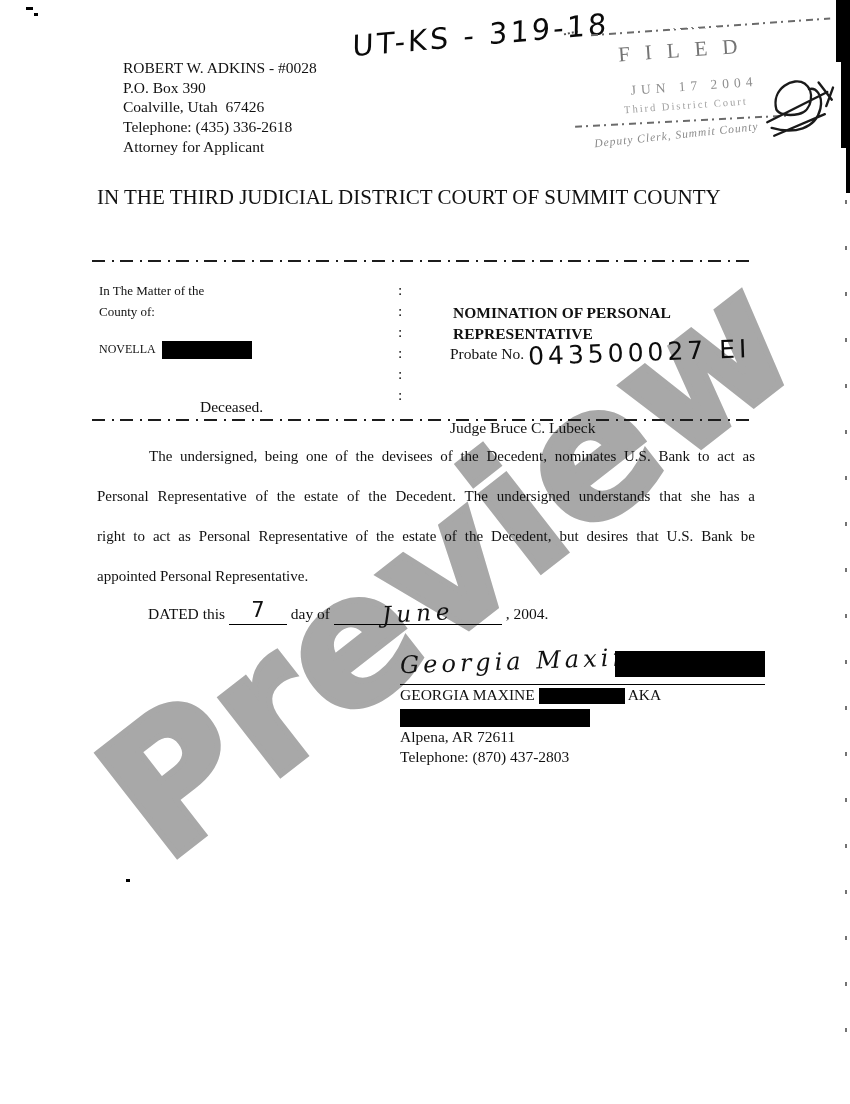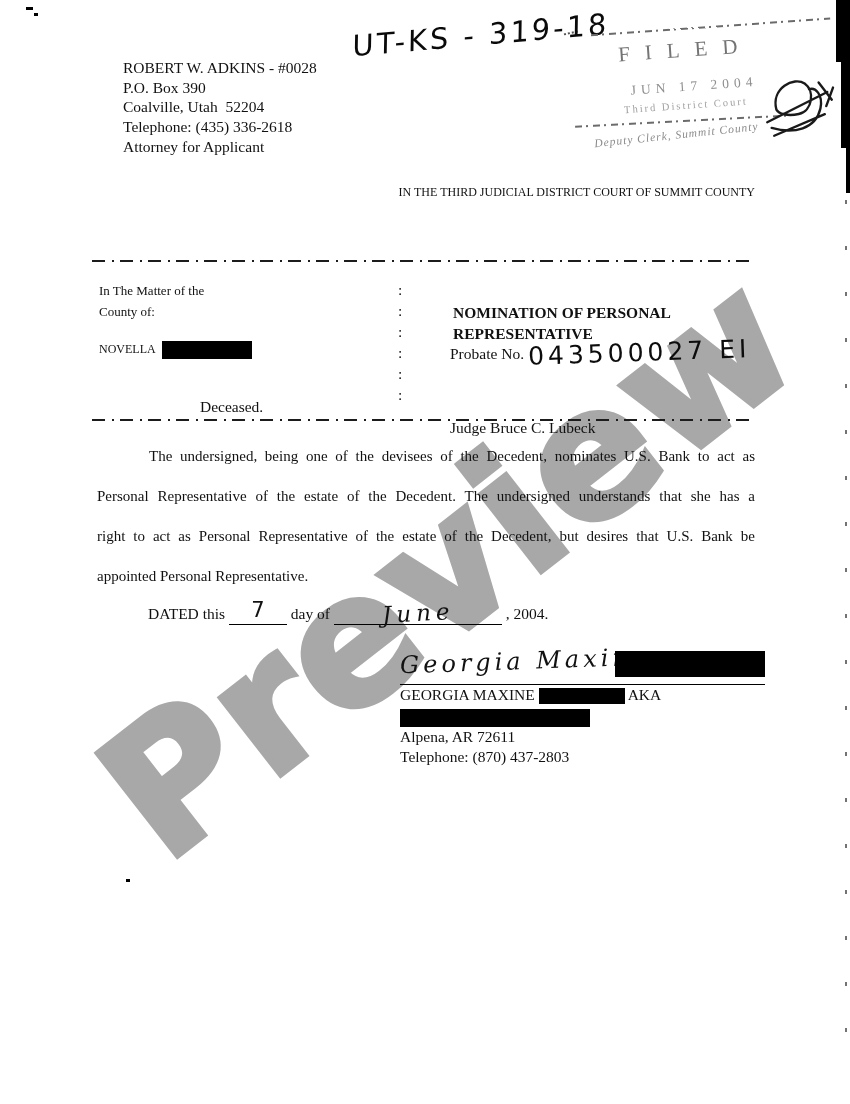--- a/index.html
+++ b/index.html
@@ -37,21 +37,21 @@
   .stamp-line{position:absolute; height:2px;
     background:repeating-linear-gradient(to right, #6b6b6b 0 7px, transparent 7px 11px, #6b6b6b 11px 13px, transparent 13px 18px);}
   .stamp-filed{position:absolute; left:38px; top:14px; font-size:21px; letter-spacing:15px;
     color:#5c5c5c; opacity:.85; font-family:"Liberation Serif", serif;}
   .stamp-date{position:absolute; left:48px; top:55px; font-size:13.5px; letter-spacing:5px; color:#8f8f8f;}
   .stamp-court{position:absolute; left:40px; top:76px; font-size:10.5px; letter-spacing:2px; color:#a0a0a0;}
   .stamp-deputy{position:absolute; left:8px; top:104px; font-size:11.5px; letter-spacing:1px;
     color:#8a8a8a; transform:rotate(-2deg); font-style:italic;}
   .scrawl{position:absolute; left:178px; top:52px;}
   
-  .court-title{left:97px; top:185px; width:658px; text-align:right; font-size:12px; white-space:pre;}
+  .court-title{left:97px; top:185px; width:658px; text-align:left; font-size:21px; white-space:pre;}
   .state-title{left:97px; top:226px; width:658px; text-align:center; font-size:15.5px;}
   .dash-rule{height:2px;
     background:repeating-linear-gradient(to right, #1c1c1c 0 13px, transparent 13px 20px, #1c1c1c 20px 22px, transparent 22px 28px);}
   
   .cap-left{left:99px; top:281px; font-size:13px; line-height:20.5px;}
   .colon-col{left:398px; top:280px; font-size:15.5px; line-height:20.9px; white-space:pre-line;}
   .cap-right{left:453px; top:281px; font-size:15.5px; line-height:20.5px;margin-top:22px;}
   .cap-right .hdr{font-weight:bold;}
   .decedent-row{left:99px; top:341px; font-size:12px;}
   .deceased{left:200px; top:383px; font-size:15.5px;margin-top:15px;}
@@ -94,21 +94,21 @@
   <div class="abs speck" style="left:26px;top:7px;width:7px;height:3px;"></div>
   <div class="abs speck" style="left:34px;top:13px;width:4px;height:3px;"></div>
   <div class="abs speck" style="left:126px;top:879px;width:4px;height:3px;"></div>
   <div class="abs" style="left:563px;top:24px;width:14px;height:8px;border-bottom:2px dotted #555;transform:rotate(-12deg);"></div>
 
   <div class="content">
 
     <div class="abs attorney">
       <div>ROBERT W. ADKINS - #0028</div>
       <div>P.O. Box 390</div>
-      <div>Coalville, Utah  52204</div>
+      <div>Coalville, Utah  67426</div>
       <div>Telephone: (435) 336-2618</div>
       <div>Attorney for Applicant</div>
     </div>
 
     <div class="abs case-code hand">UT-KS - 319-18</div>
 
     <div class="abs stamp">
       <div class="stamp-line" style="left:12px;top:4px;width:240px;"></div>
       <div class="stamp-filed">FILED</div>
       <div class="stamp-date">JUN 17 2004</div>

